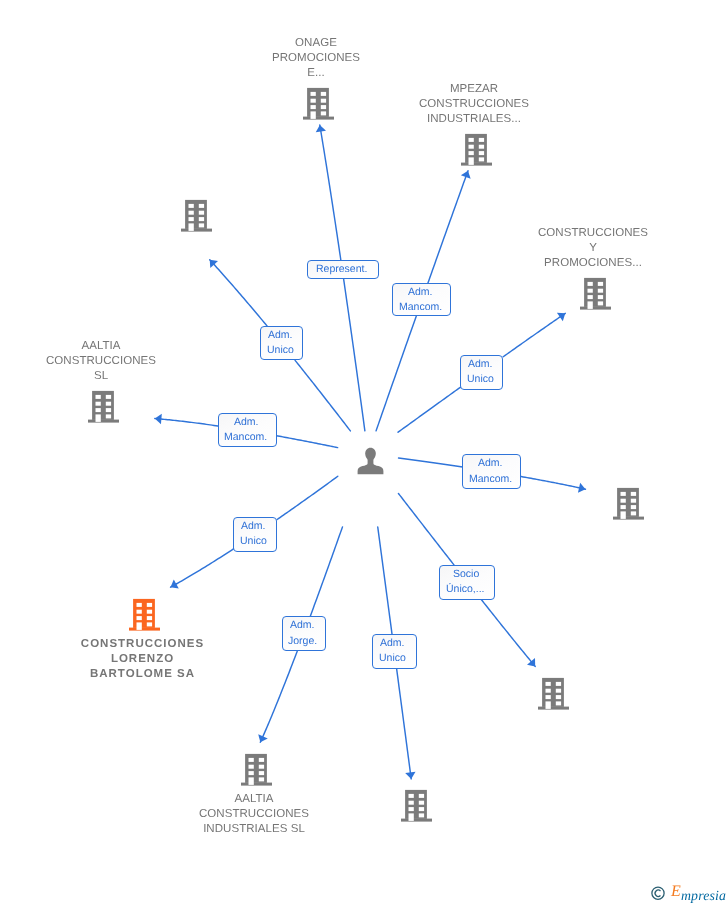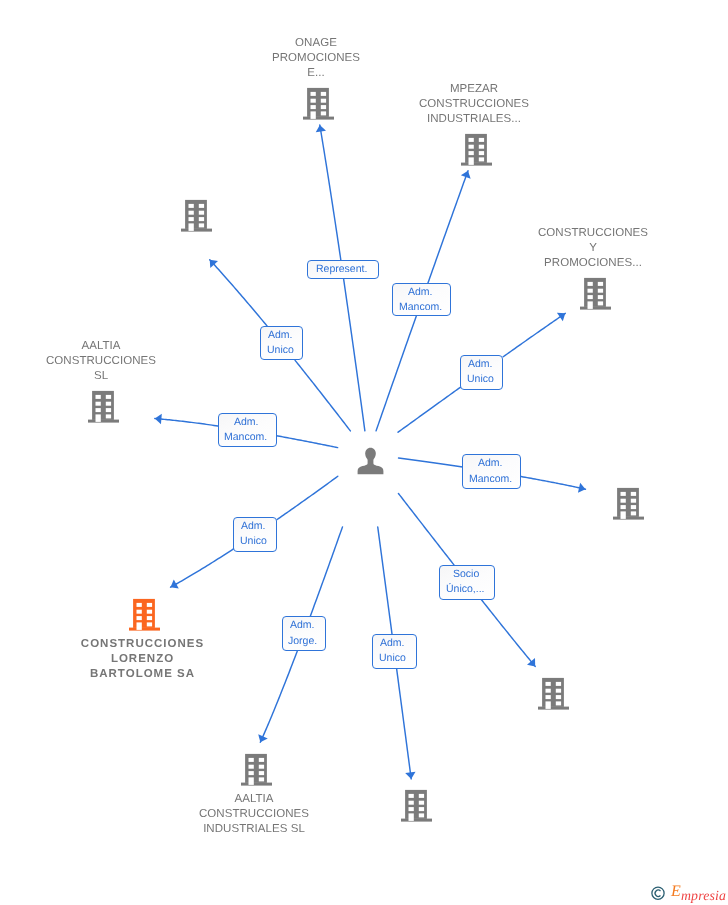--- a/index.html
+++ b/index.html
@@ -17,21 +17,21 @@
   .node.below .nlabel{margin-top:5.4px;}
   .center-node .nlabel{font-size:12.8px;line-height:15px;letter-spacing:0.4px;margin-top:5px;left:-2.2px;}
   .elabel{position:absolute;will-change:transform;background:linear-gradient(155deg,#f6f6f7 0%,#fcfcfd 50%,#ffffff 100%);border:1.35px solid #2f74d9;border-radius:4px;
           box-sizing:border-box;display:flex;flex-direction:column;align-items:center;justify-content:center;padding-top:0;}
   .elabel span{font-size:10.5px;color:#2e70d6;line-height:15.1px;white-space:nowrap;height:15.1px;position:relative;left:-1.5px;will-change:transform;}
   .watermark{position:absolute;display:block;will-change:transform;}
   .wm-c{position:absolute;left:0;top:0;}
   .wm-e{position:absolute;left:20px;top:-2px;font-family:"Liberation Serif",serif;font-style:italic;
         font-size:16px;color:#f47b20;line-height:1;}
   .wm-rest{position:absolute;left:30px;top:3px;font-family:"Liberation Serif",serif;font-style:italic;
-        font-size:13.8px;color:#ef4444;line-height:1;letter-spacing:0.15px;}
+        font-size:13.8px;color:#0369a1;line-height:1;letter-spacing:0.15px;}
 </style>
 </head>
 <body>
 
 <div id="canvas">
   <svg class="edge-layer" id="edge-layer">
       <path d="M 364.88 430.86 L 364.26 426.28 L 363.64 421.72 L 363.03 417.18 L 362.41 412.67 L 361.80 408.17 L 361.19 403.70 L 360.58 399.24 L 359.97 394.81 L 359.36 390.40 L 358.76 386.01 L 358.15 381.64 L 357.55 377.29 L 356.95 372.96 L 356.36 368.65 L 355.76 364.36 L 355.16 360.09 L 354.57 355.85 L 353.98 351.62 L 353.39 347.42 L 352.80 343.23 L 352.22 339.07 L 351.63 334.93 L 351.05 330.81 L 350.47 326.70 L 349.89 322.62 L 349.31 318.56 L 348.74 314.52 L 348.16 310.51 L 347.59 306.51 L 347.02 302.53 L 346.45 298.58 L 345.88 294.64 L 345.32 290.73 L 344.75 286.83 L 344.19 282.96 L 343.63 279.11 " stroke="#2f74d9" stroke-width="1.45" fill="none" stroke-linecap="round"></path>
       <path d="M 340.98 261.01 L 340.35 256.76 L 339.73 252.54 L 339.11 248.35 L 338.48 244.18 L 337.87 240.04 L 337.25 235.92 L 336.64 231.84 L 336.03 227.78 L 335.42 223.74 L 334.81 219.74 L 334.20 215.76 L 333.60 211.80 L 333.00 207.88 L 332.40 203.98 L 331.81 200.11 L 331.21 196.26 L 330.62 192.44 L 330.03 188.65 L 329.45 184.89 L 328.86 181.15 L 328.28 177.44 L 327.70 173.75 L 327.12 170.10 L 326.54 166.47 L 325.97 162.86 L 325.40 159.29 L 324.83 155.74 L 324.26 152.21 L 323.69 148.72 L 323.13 145.25 L 322.57 141.81 L 322.01 138.39 L 321.46 135.00 L 320.90 131.64 L 320.35 128.31 L 319.80 125.00 " stroke="#2f74d9" stroke-width="1.45" fill="none" stroke-linecap="round"></path>
       <path d="M 319.8 125 L 326.0113930834735 130.6584976771735 L 315.7520245492605 132.36300853932755 Z" fill="#2f74d9"></path>
       <path d="M 376.05 430.87 L 377.23 427.49 L 378.41 424.13 L 379.58 420.77 L 380.74 417.43 L 381.91 414.09 L 383.07 410.77 L 384.22 407.46 L 385.37 404.16 L 386.52 400.87 L 387.67 397.59 L 388.81 394.32 L 389.95 391.06 L 391.09 387.82 L 392.22 384.58 L 393.35 381.36 L 394.47 378.14 L 395.59 374.94 L 396.71 371.75 L 397.83 368.57 L 398.94 365.40 L 400.05 362.24 L 401.15 359.09 L 402.25 355.95 L 403.35 352.82 L 404.44 349.71 L 405.53 346.60 L 406.62 343.51 L 407.70 340.43 L 408.78 337.35 L 409.86 334.29 L 410.93 331.24 L 412.00 328.20 L 413.07 325.17 L 414.13 322.16 L 415.19 319.15 L 416.25 316.15 " stroke="#2f74d9" stroke-width="1.45" fill="none" stroke-linecap="round"></path>

